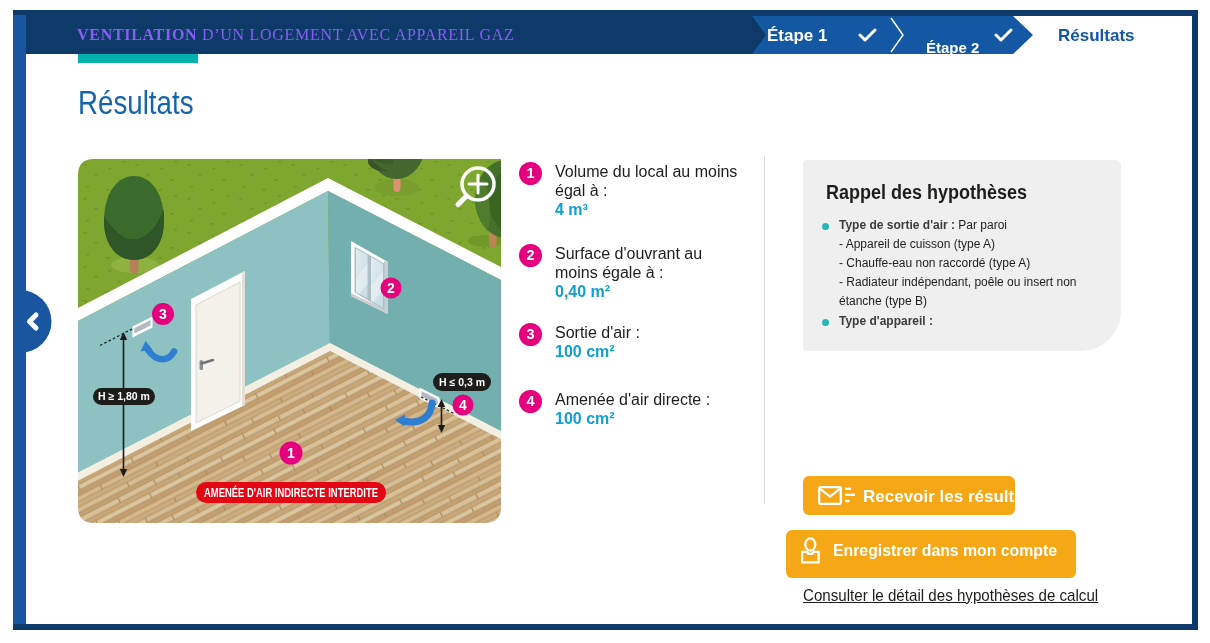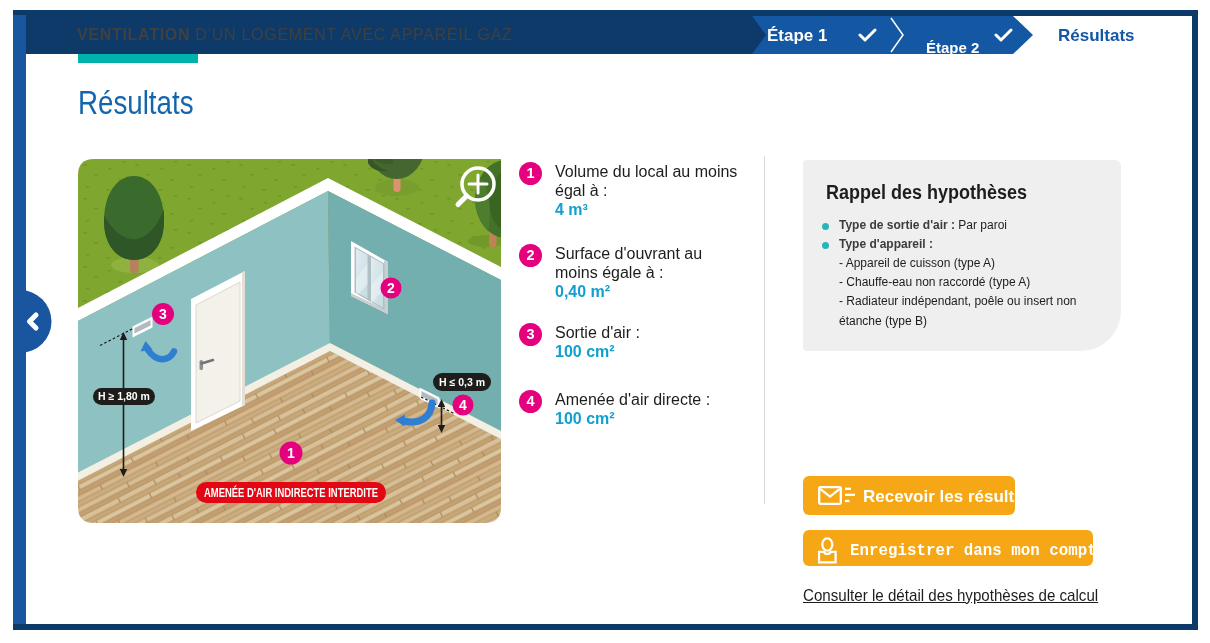--- a/index.html
+++ b/index.html
@@ -12,21 +12,21 @@
 <div class="page">
 
   <div class="abs" style="left:13px;top:10px;width:1185px;height:44px;background:#0d3a68;"></div>
 
   <div class="abs" style="left:1192px;top:10px;width:6px;height:620px;background:#0d3a68;"></div>
 
   <div class="abs" style="left:13px;top:624px;width:1185px;height:6px;background:#0d3a68;"></div>
 
   <div class="abs" style="left:13px;top:15px;width:13px;height:609px;background:#1a56a0;"></div>
 
-  <div class="abs" style="left:77px;top:26px;color:#404040;font-size:16px;letter-spacing:0.7px;white-space:nowrap;"><b>VENTILATION</b> D’UN LOGEMENT AVEC APPAREIL GAZ</div>
+  <div class="abs" style="left:77px;top:26px;color:#8b5cf6;font-size:16px;letter-spacing:0.7px;white-space:nowrap;font-family:Liberation Serif, serif;"><b>VENTILATION</b> D’UN LOGEMENT AVEC APPAREIL GAZ</div>
 
   <div class="abs" style="left:1013px;top:16px;width:179px;height:38px;background:#fff;"></div>
 
   <svg class="abs" style="left:752px;top:16px;" width="282" height="38" viewBox="0 0 282 38">
     <path d="M0,0 L261,0 L281,19 L261,38 L0,38 L14,19 Z" fill="#1457a2"></path>
     <path d="M139,2 L151,19 L139,36" fill="none" stroke="#fff" stroke-width="1.5"></path>
   </svg>
 
   <div class="abs" style="left:767px;top:26px;color:#fff;font-size:17px;font-weight:bold;">Étape 1</div>
   <svg class="abs" style="left:858px;top:27px" width="20" height="16" viewBox="0 0 20 16">
@@ -246,36 +246,36 @@
   </div>
 
   <div class="abs" style="left:764px;top:156px;width:1px;height:348px;background:#d9d9d9;"></div>
 
   <div class="abs" style="left:803px;top:160px;width:318px;height:191px;background:#efefef;border-radius:4px 6px 40px 4px;"></div>
 
   <div class="abs" style="left:826px;top:181px;color:#1d1d1b;font-size:20px;font-weight:bold;transform:scaleX(0.9);transform-origin:0 0;">Rappel des hypothèses</div>
 
   <div class="abs" style="left:822px;top:215.5px;width:276px;font-size:12px;color:#1d1d1b;line-height:19.2px;">
     <div style="position:relative;padding-left:17px;"><span style="position:absolute;left:0;top:7px;width:7px;height:7px;border-radius:50%;background:#29b5b5;"></span><b style="color:#3c3c3b;">Type de sortie d'air :</b> Par paroi</div>
+    <div style="padding-left:17px;">- Appareil de cuisson (type A)<br>- Chauffe-eau non raccordé (type A)<br>- Radiateur indépendant, poêle ou insert non étanche (type B)</div>
     <div style="position:relative;padding-left:17px;"><span style="position:absolute;left:0;top:7px;width:7px;height:7px;border-radius:50%;background:#29b5b5;"></span><b style="color:#3c3c3b;">Type d'appareil :</b></div>
-    <div style="padding-left:17px;">- Appareil de cuisson (type A)<br>- Chauffe-eau non raccordé (type A)<br>- Radiateur indépendant, poêle ou insert non étanche (type B)</div>
   </div>
 
   <div class="abs" style="left:803px;top:476px;width:212px;height:39px;background:#f5a716;border-radius:6px;color:#fff;font-weight:bold;font-size:17px;">
     <svg style="position:absolute;left:15px;top:10px;" width="40" height="19" viewBox="0 0 40 19">
       <rect x="1.2" y="1.2" width="21.6" height="16.6" rx="1" fill="none" stroke="#fff" stroke-width="2.3"></rect>
       <path d="M2.2,2.8 L12,10.6 L21.8,2.8" fill="none" stroke="#fff" stroke-width="2.3"></path>
       <line x1="27" y1="2.8" x2="33" y2="2.8" stroke="#fff" stroke-width="2.3"></line>
       <line x1="27" y1="8.8" x2="37" y2="8.8" stroke="#fff" stroke-width="2.3"></line>
       <line x1="27" y1="15" x2="31.5" y2="15" stroke="#fff" stroke-width="2.3"></line>
     </svg>
     <span style="position:absolute;left:60px;top:11px;white-space:nowrap;">Recevoir les résultats</span>
   </div>
 
-  <div class="abs" style="left:803px;top:530px;width:290px;height:36px;background:#f5a716;border-radius:6px;color:#fff;font-weight:bold;font-size:17px;font-family:Liberation Mono, monospace;">
+  <div class="abs" style="left:786px;top:530px;width:290px;height:48px;background:#f5a716;border-radius:6px;color:#fff;font-weight:bold;font-size:17px;">
     <svg style="position:absolute;left:15px;top:7px;" width="24" height="27" viewBox="0 0 24 27">
       <ellipse cx="9.3" cy="7.5" rx="5" ry="6.2" fill="none" stroke="#fff" stroke-width="2.3"></ellipse>
       <path d="M1,25.4 L1,14.8 L5.9,14.8 C6.9,17.6 11.7,17.6 12.7,14.8 L17.6,14.8 L17.6,25.4 Z" fill="none" stroke="#fff" stroke-width="2.3" stroke-linejoin="miter"></path>
     </svg>
     <span style="position:absolute;left:47px;top:11px;white-space:nowrap;transform:scaleX(0.93);transform-origin:0 0;">Enregistrer dans mon compte</span>
   </div>
 
   <div class="abs" style="left:803px;top:586px;color:#1d1d1b;font-size:17px;text-decoration:underline;transform:scaleX(0.89);transform-origin:0 0;">Consulter le détail des hypothèses de calcul</div>
 
 </div>

